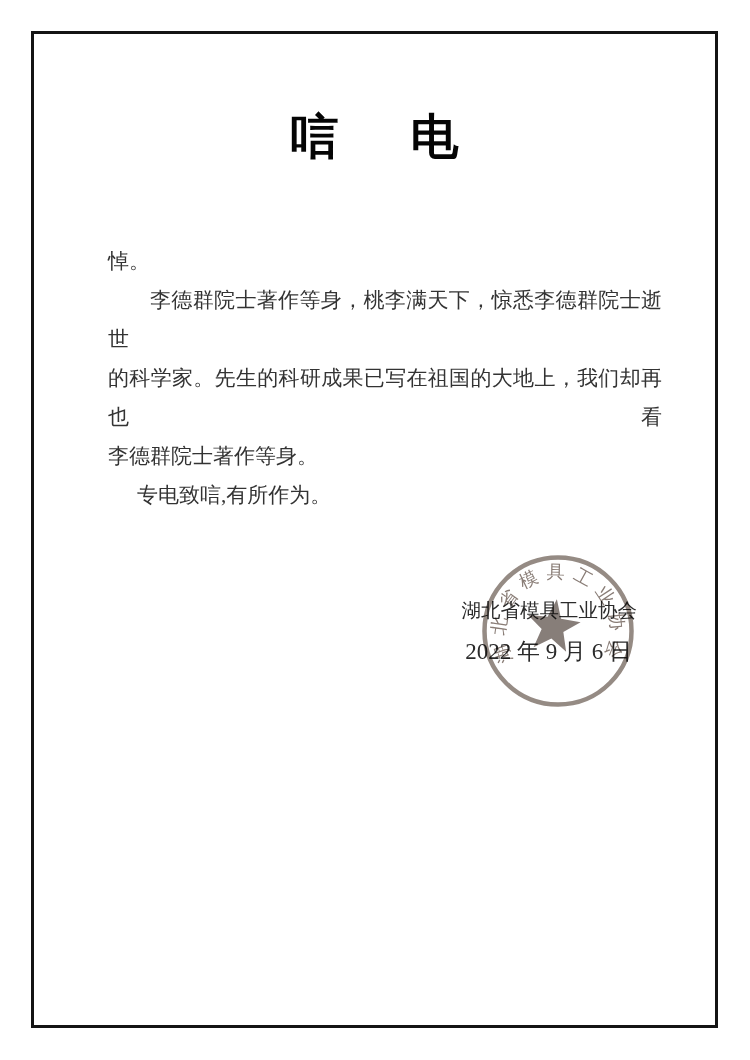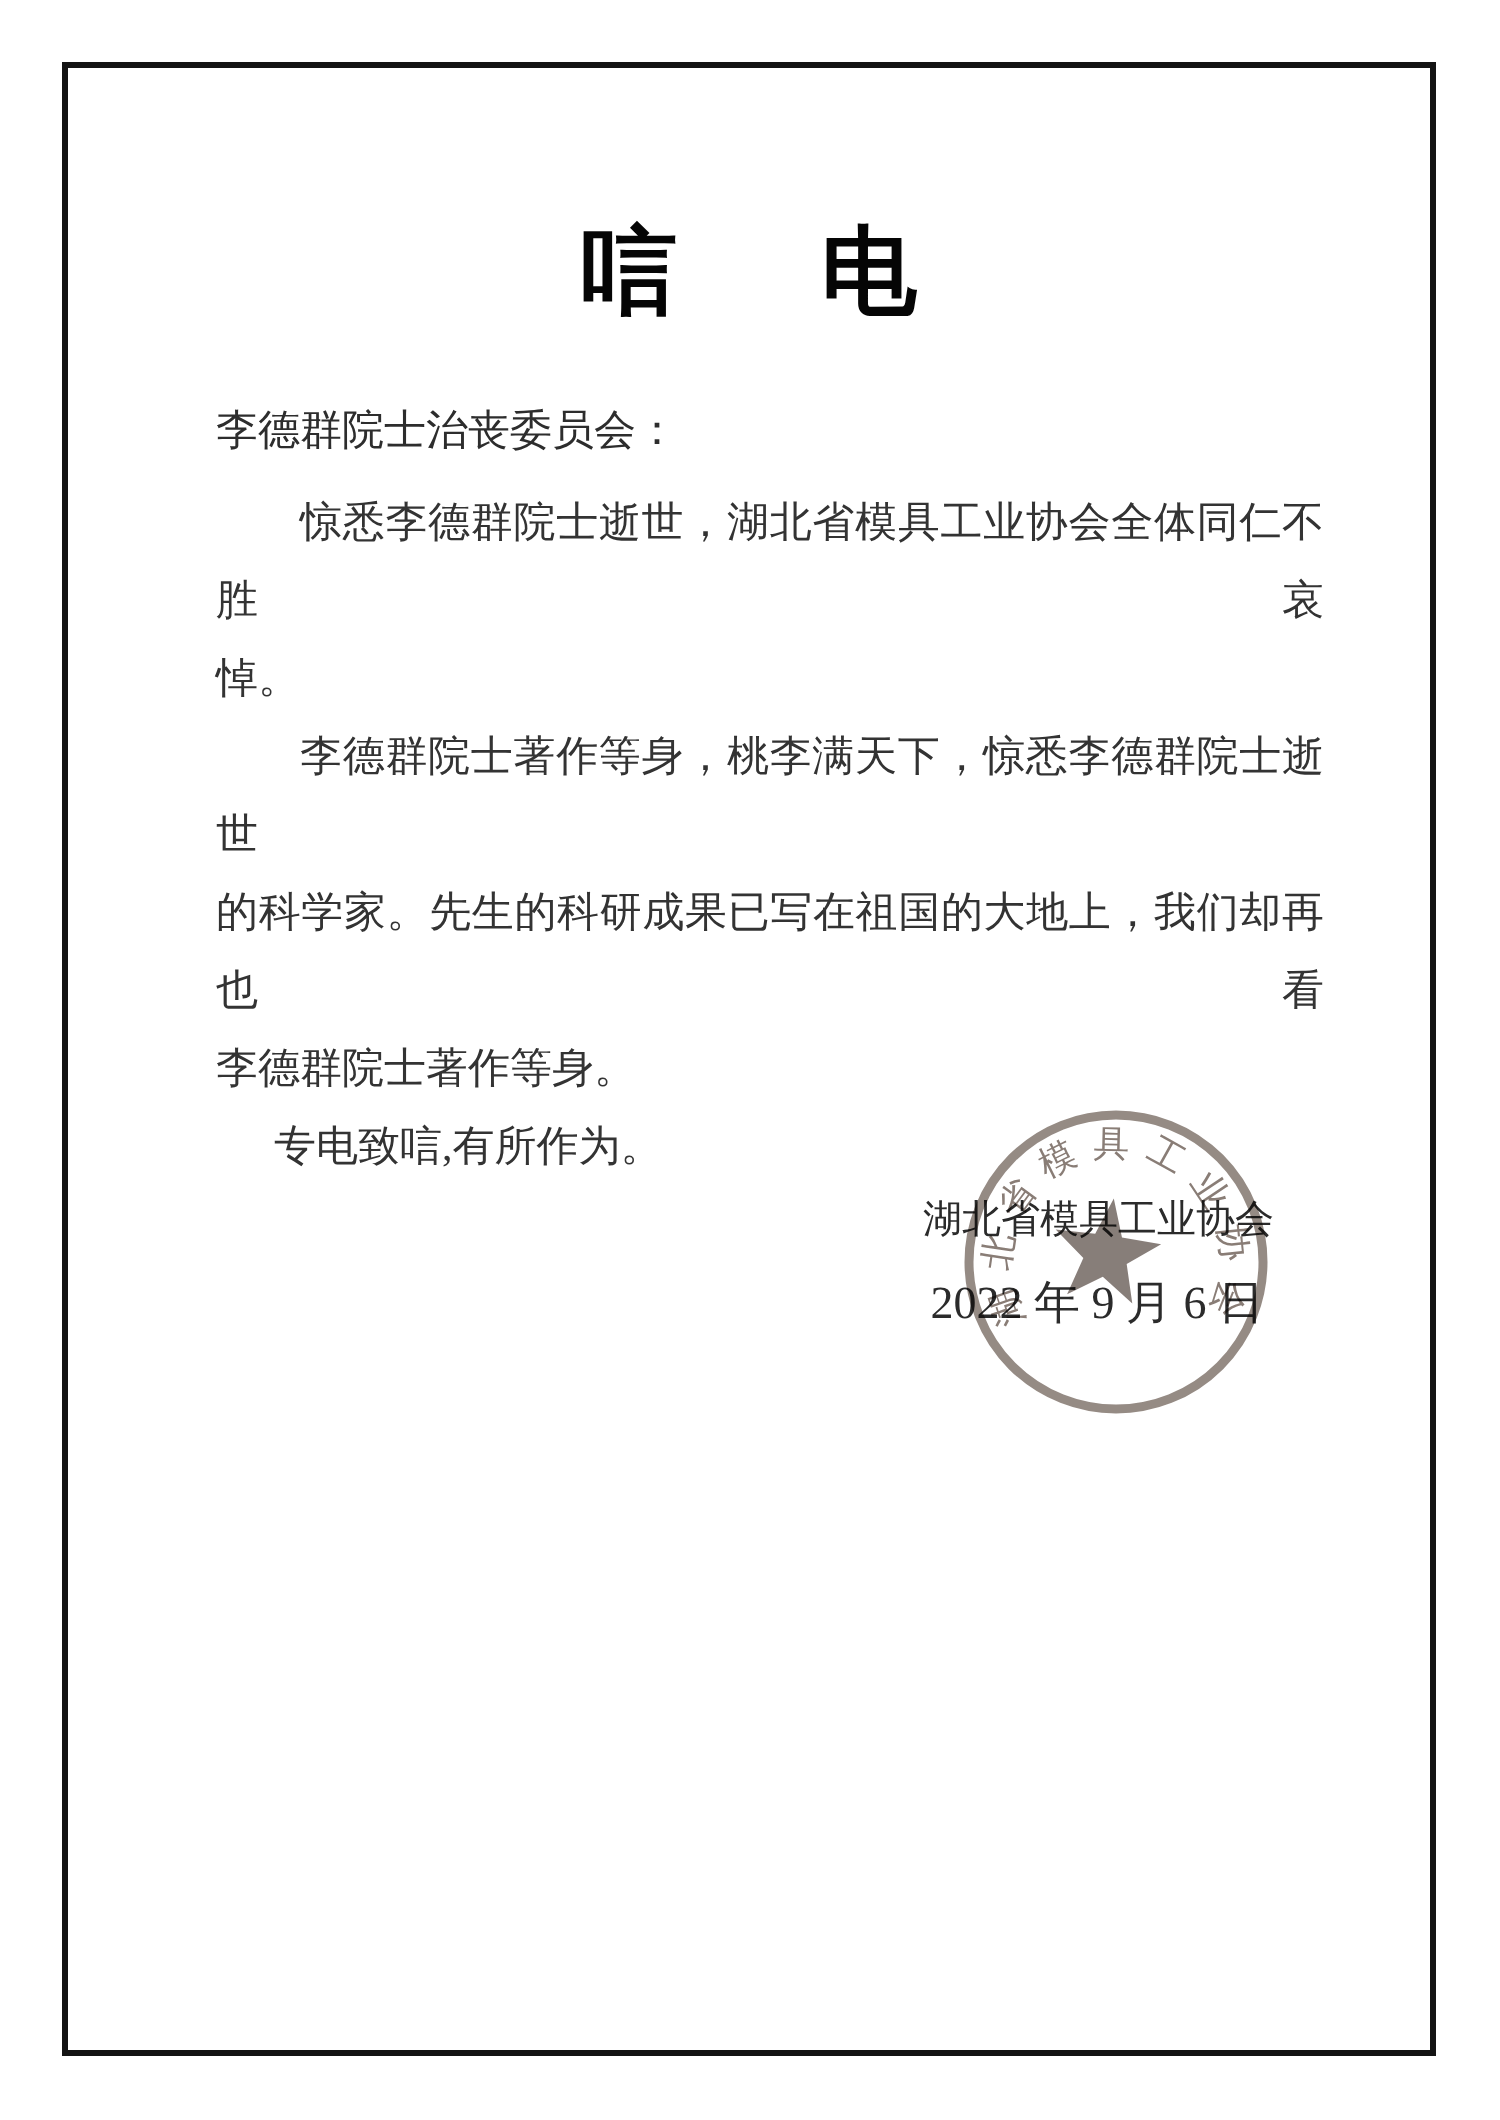--- a/index.html
+++ b/index.html
@@ -68,24 +68,22 @@
 
 <div class="page">
 
   <div class="frame"></div>
 
   <div class="title">
     <span>唁</span>
     <span>电</span>
   </div>
 
-  <div class="salutation">李德群院士治丧委员会：</div>
 
   <div class="body-block">
-    <div class="body-line fill ind2">惊悉李德群院士逝世，湖北省模具工业协会全体同仁不胜哀</div>
     <div class="body-line">悼。</div>
     <div class="body-line fill ind2">李德群院士著作等身，桃李满天下，惊悉李德群院士逝世</div>
     <div class="body-line fill">的科学家。先生的科研成果已写在祖国的大地上，我们却再也看</div>
     <div class="body-line">李德群院士著作等身。</div>
     <div class="body-line ind15">专电致唁,有所作为。</div>
   </div>
 
   <div class="signature">湖北省模具工业协会</div>
   <div class="date">2022 年 9 月 6 日</div>
 

